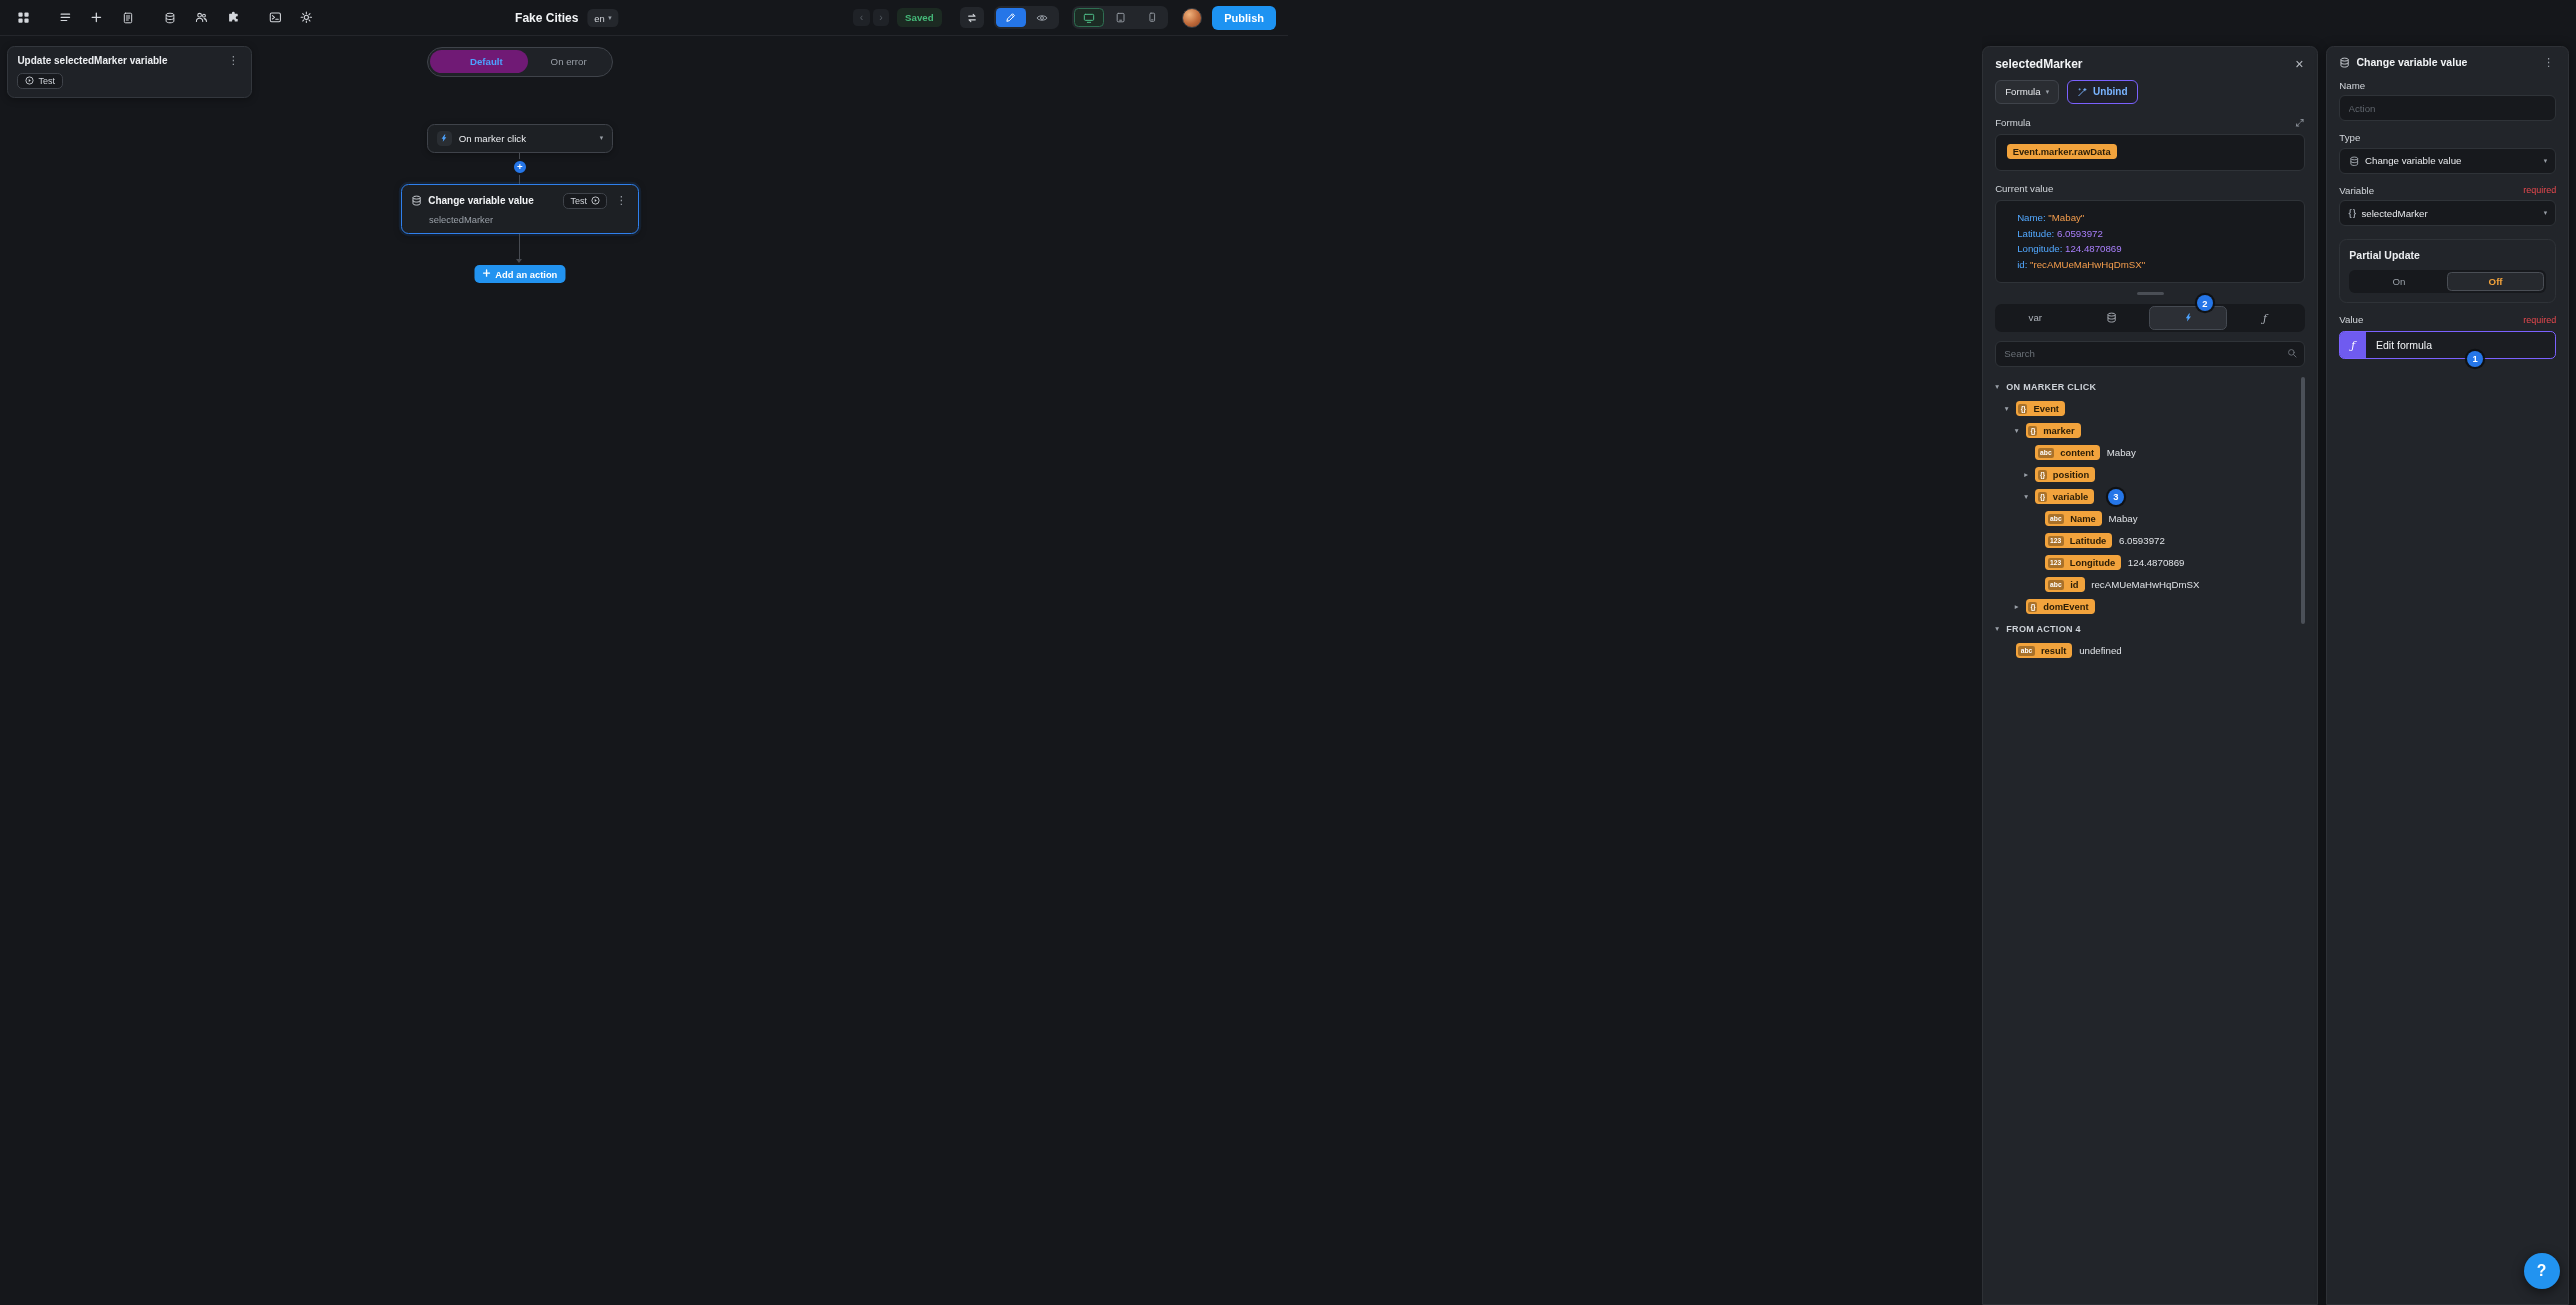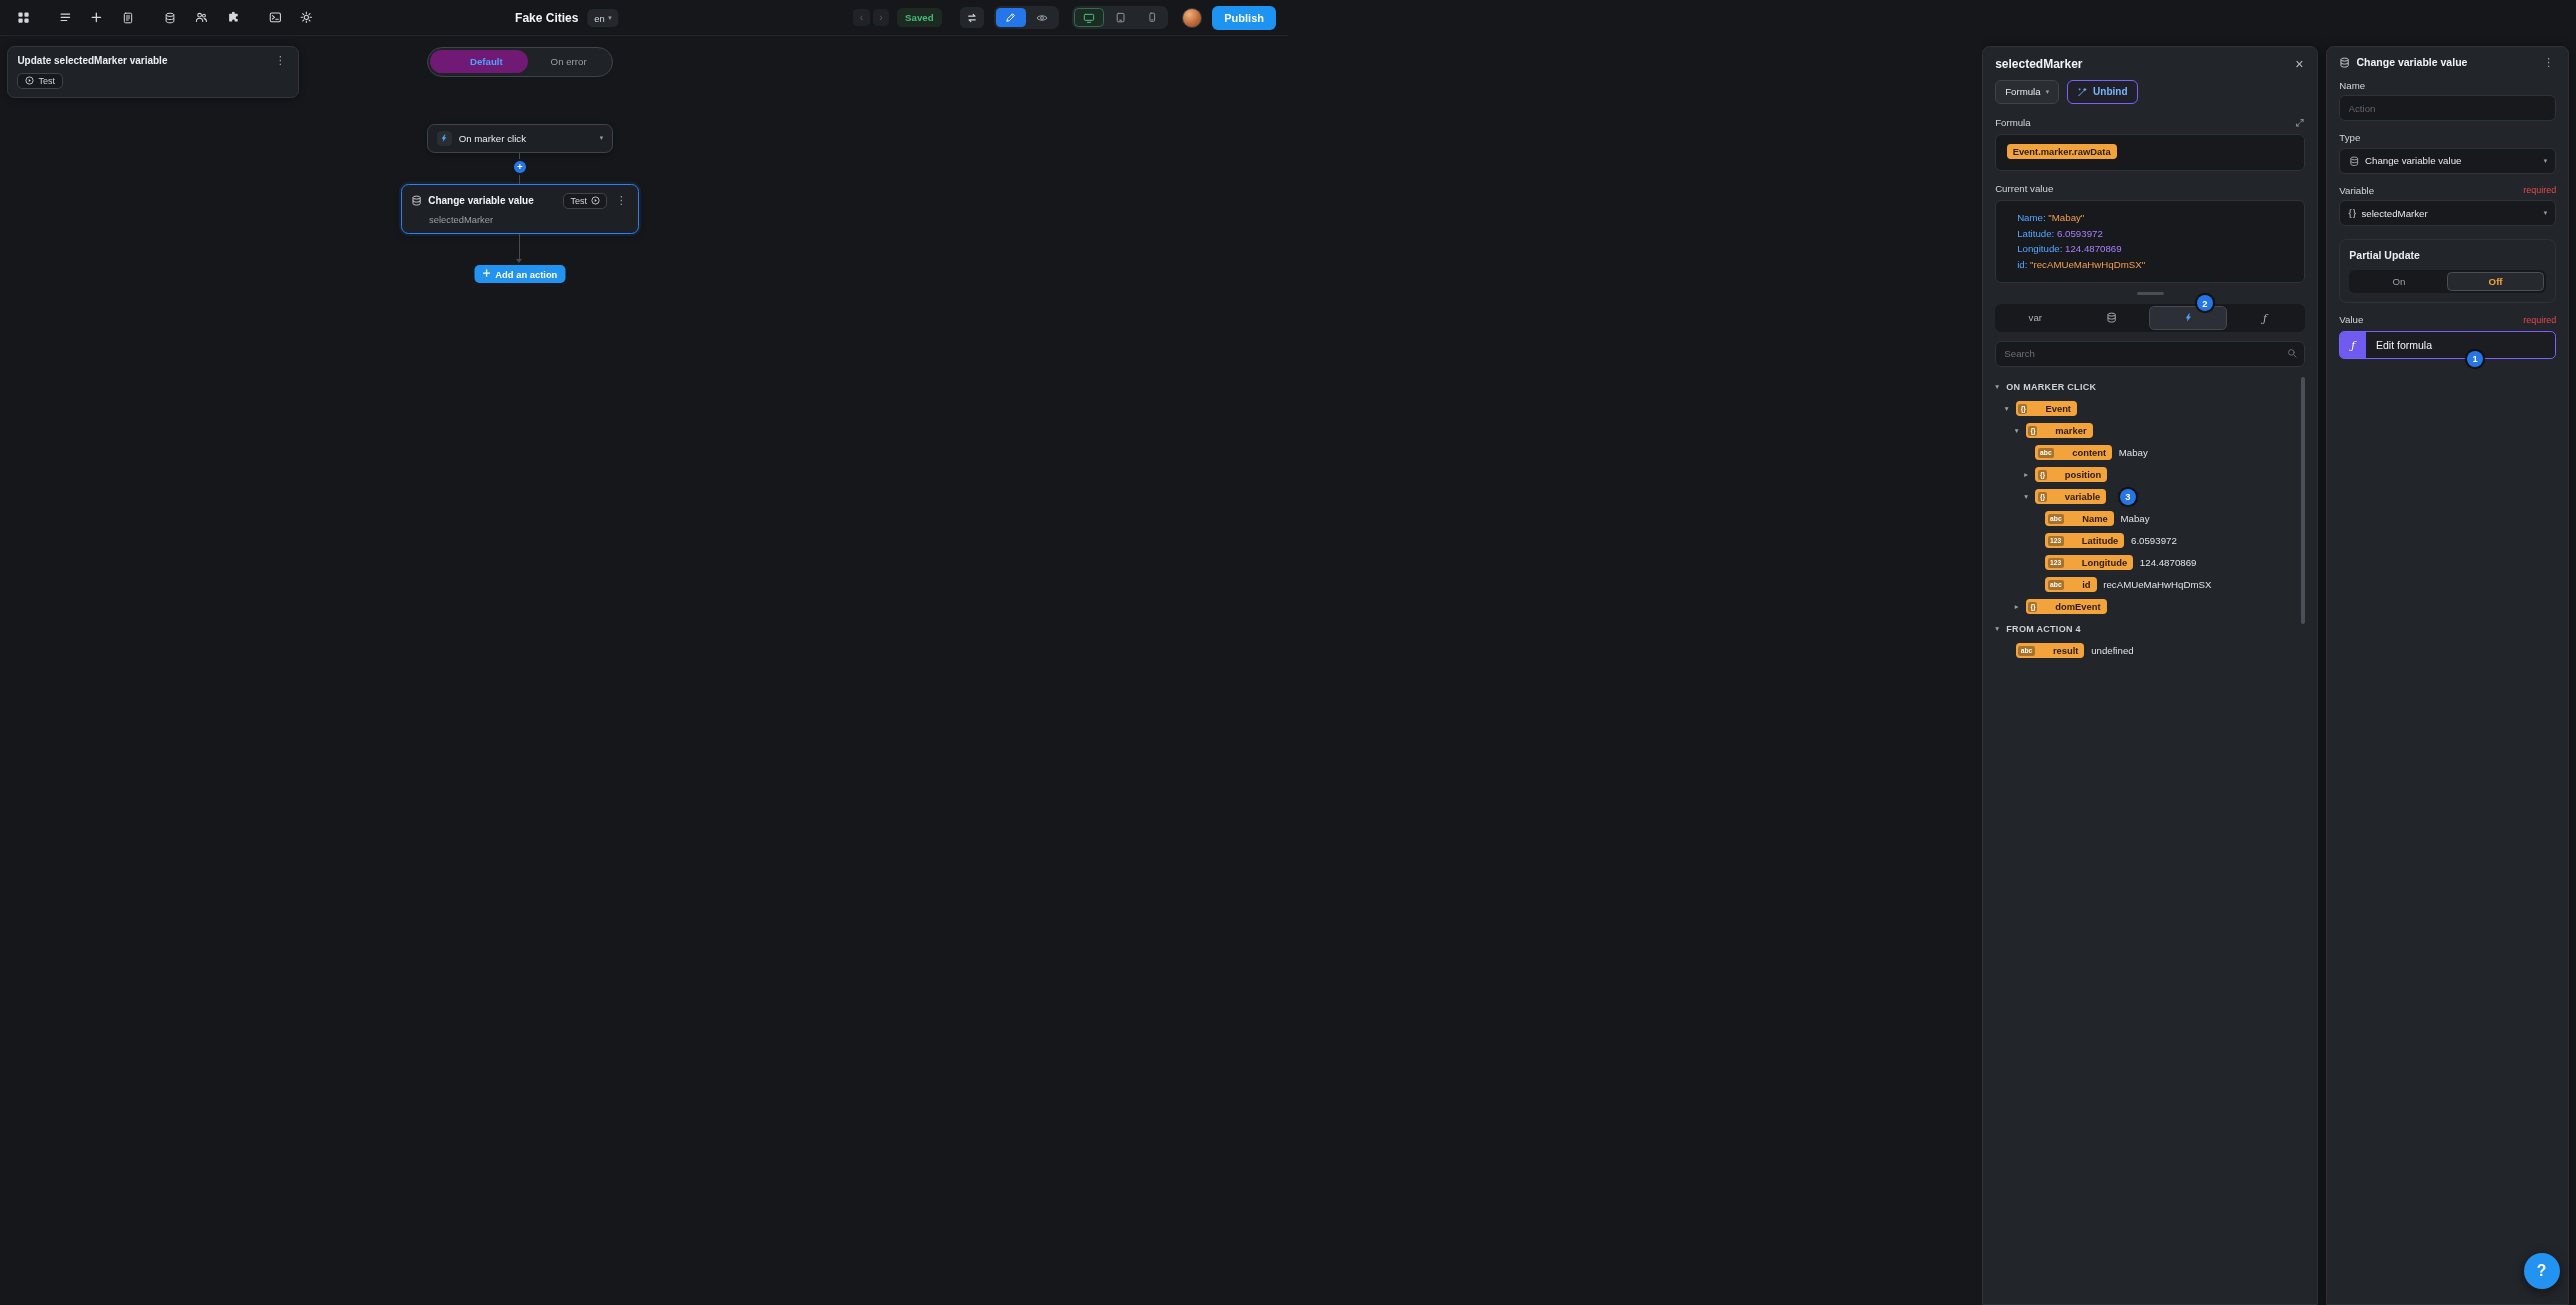--- a/index.html
+++ b/index.html
@@ -37,21 +37,21 @@
   .avatar { width:20px; height:20px; border-radius:50%; border:0.7px solid #3a3e44; margin-left:6px;
     background:radial-gradient(circle at 35% 30%, #f0b27c, #c06a3a 55%, #8a4524 100%); }
   .publish-btn { background:#1d93f2; color:#fff; font-size:11px; font-weight:700;
     padding:6px 12px; border-radius:6px; margin-left:3px; }
 
   
   .content { position:absolute; top:36px; left:0; right:0; bottom:0; display:flex; }
   .canvas { flex:1; position:relative; background:#15171b; }
 
   
-  .action-card { position:absolute; left:6.7px; top:9.7px; width:292px; background:#1f2227;
+  .action-card { position:absolute; left:6.7px; top:9.7px; width:245px; background:#1f2227;
     border:0.7px solid #33373d; border-radius:7.5px; padding:8.2px 9.7px; box-shadow:0 1.5px 7.5px rgba(0,0,0,.3); }
   .card-head { display:flex; align-items:flex-start; }
   .card-title { font-size:10px; font-weight:700; color:#eceef1; flex:1; }
   .kebab { color:#9aa0a8; font-size:11.2px; line-height:10.5px; padding:0 2.2px; }
   .test-badge { display:inline-flex; align-items:center; gap:4.5px; margin-top:6.7px;
     background:#17191d; border:0.7px solid #3f434a; border-radius:5.2px; padding:2.2px 6.7px;
     font-size:9px; color:#cfd3d8; }
 
   .mode-tabs { position:absolute; left:427px; top:10.5px; width:186px; height:30px;
     background:#1f2227; border:0.7px solid #3f434a; border-radius:15px; padding:2.2px; display:flex; }
@@ -140,21 +140,21 @@
   .tree-row { height:22px; display:flex; align-items:center; }
   .tree-row[data-depth="1"] { padding-left:9.7px; }
   .tree-row[data-depth="2"] { padding-left:19.5px; }
   .tree-row[data-depth="3"] { padding-left:29px; }
   .tree-row[data-depth="4"] { padding-left:39px; }
   .caret { width:11.2px; color:#9aa0a8; font-size:7.5px; text-align:left; flex:none; }
   .tree-row[data-caret="down"]  .caret::before { content:"▾"; }
   .tree-row[data-caret="right"] .caret::before { content:"▸"; }
   .sect-label { font-size:9px; font-weight:700; letter-spacing:0.3px; color:#cdd2d8; }
   .tree-row:not([data-kind="section"]) .sect-label { display:none; }
-  .pill { display:inline-flex; align-items:center; gap:18px; background:#f2a33c; color:#2a1d07;
+  .pill { display:inline-flex; align-items:center; gap:6px; background:#f2a33c; color:#2a1d07;
     border-radius:3.7px; padding:1.9px 6px 1.9px 2.2px; font-size:9.4px; font-weight:600; }
   .chip { background:rgba(0,0,0,.3); color:#fff; border-radius:2.2px; font-size:6.7px; font-weight:700;
     padding:1.1px 2.6px; line-height:1.1; }
   .tree-row[data-kind="object"] .chip::before { content:"{ }"; letter-spacing:-1px; }
   .tree-row[data-kind="text"]   .chip::before { content:"abc"; }
   .tree-row[data-kind="number"] .chip::before { content:"123"; }
   .row-value { margin-left:6.7px; font-size:9.7px; color:#dfe2e6; }
   .tree-badge { margin-left:6.7px; }
   .tree-scrollbar { position:absolute; right:0px; top:1.5px; width:3.7px; height:247px;
     border-radius:2.2px; background:#4b5058; }

